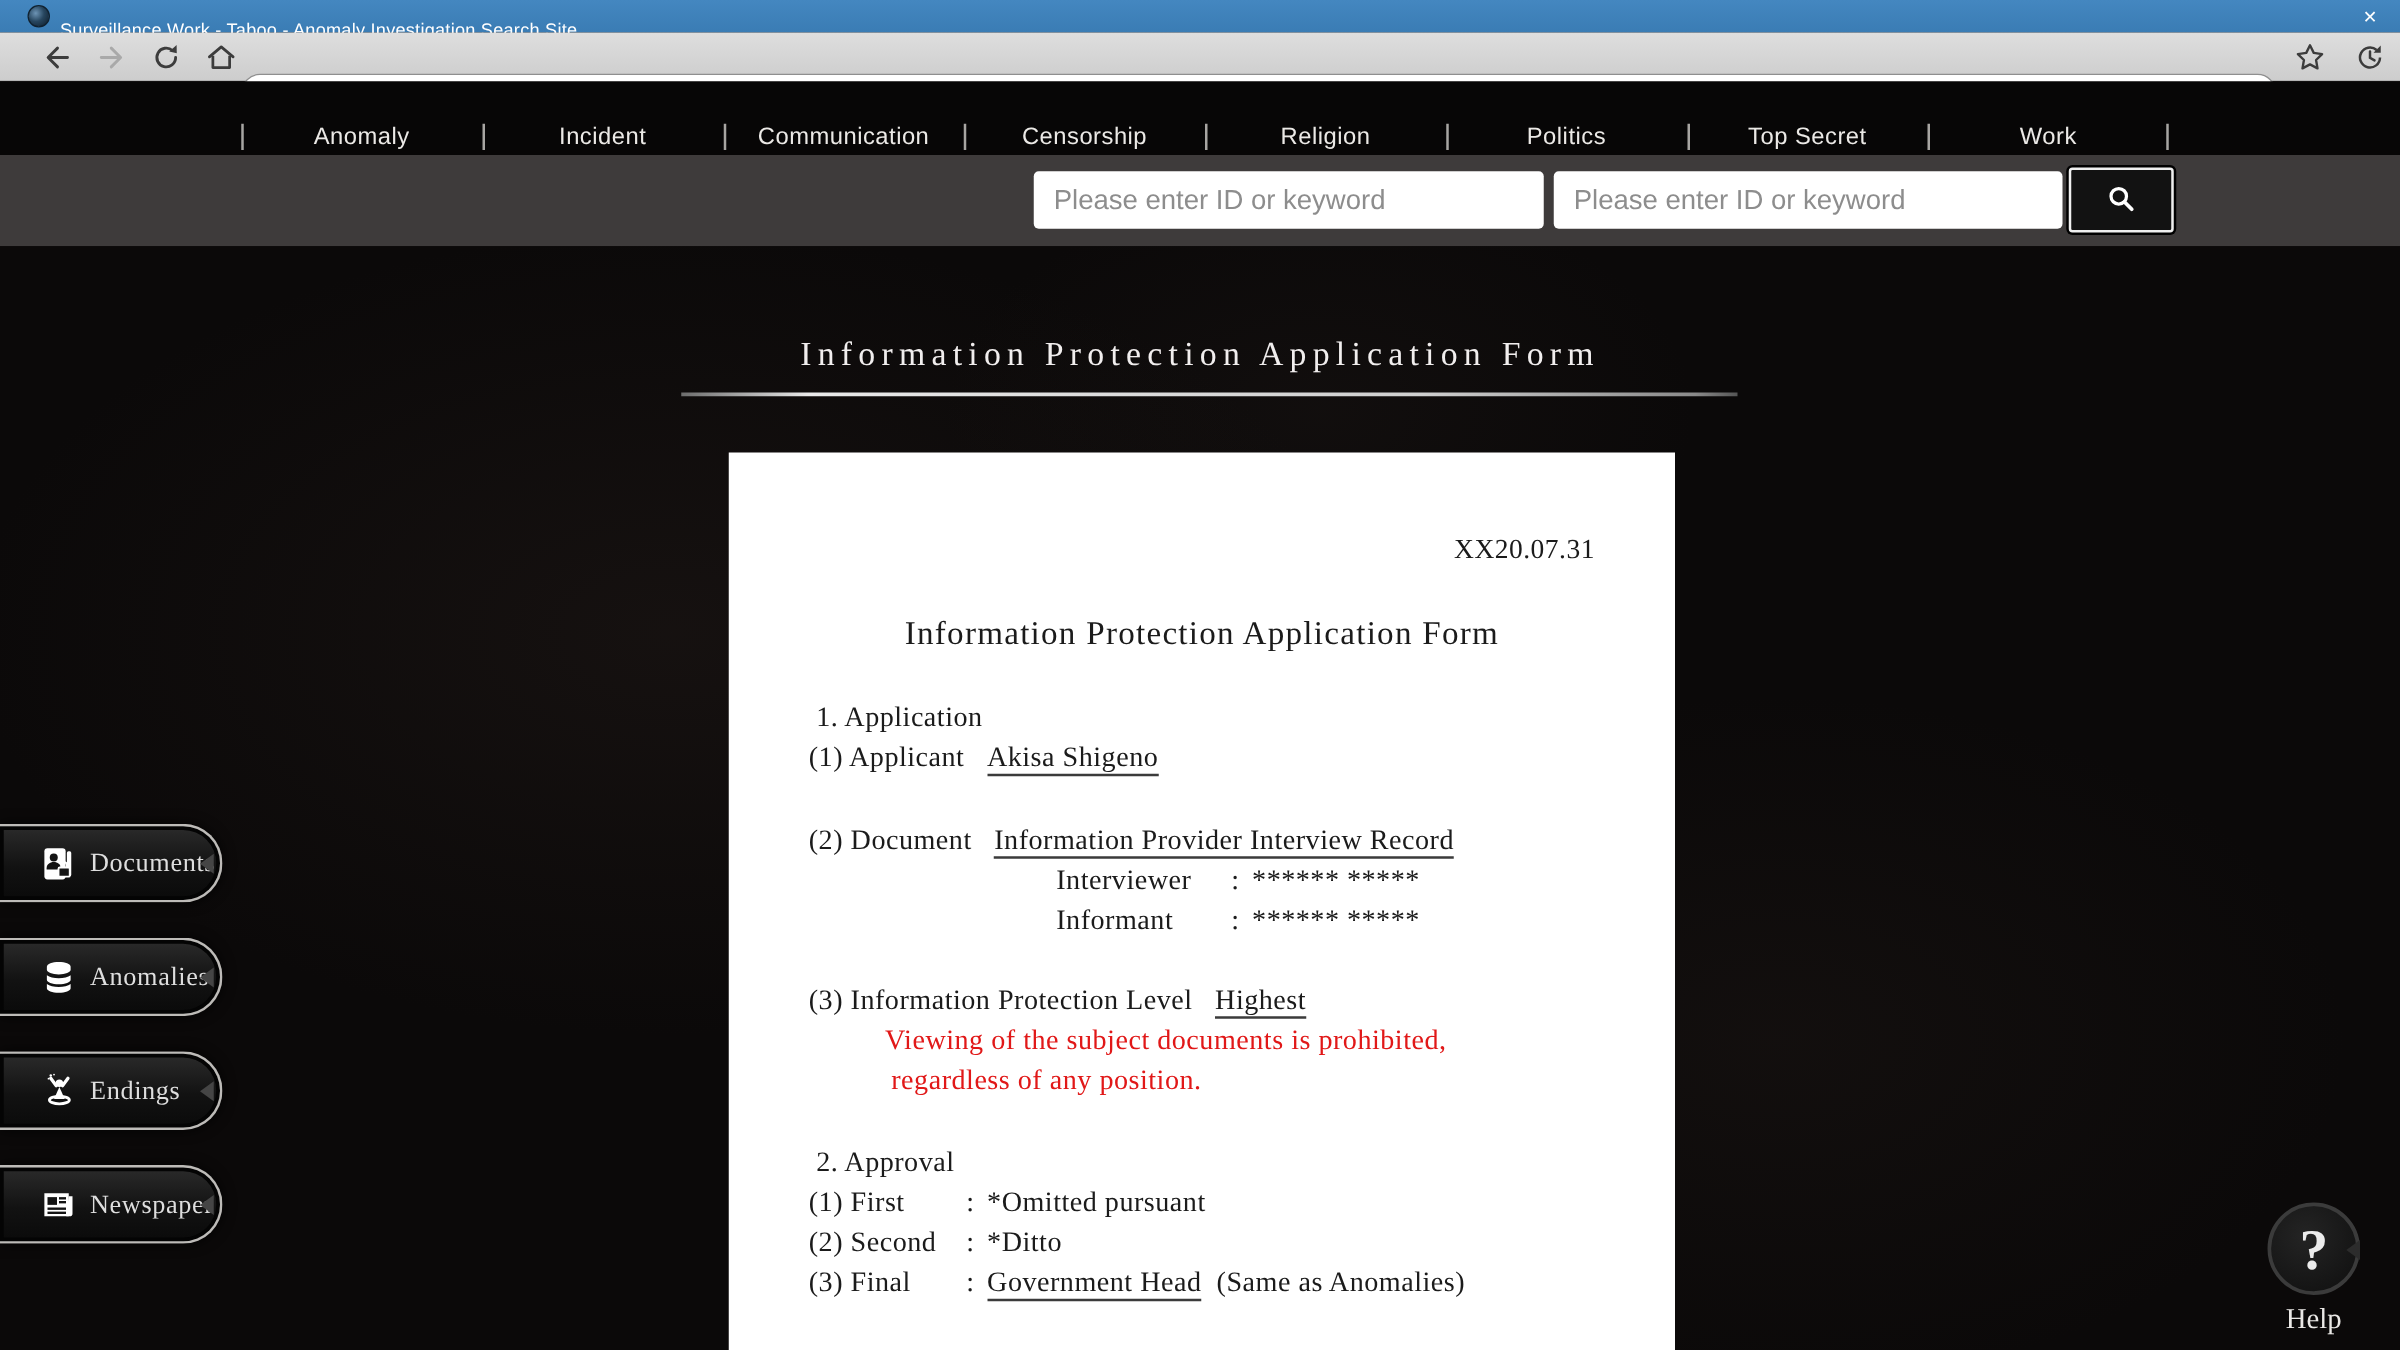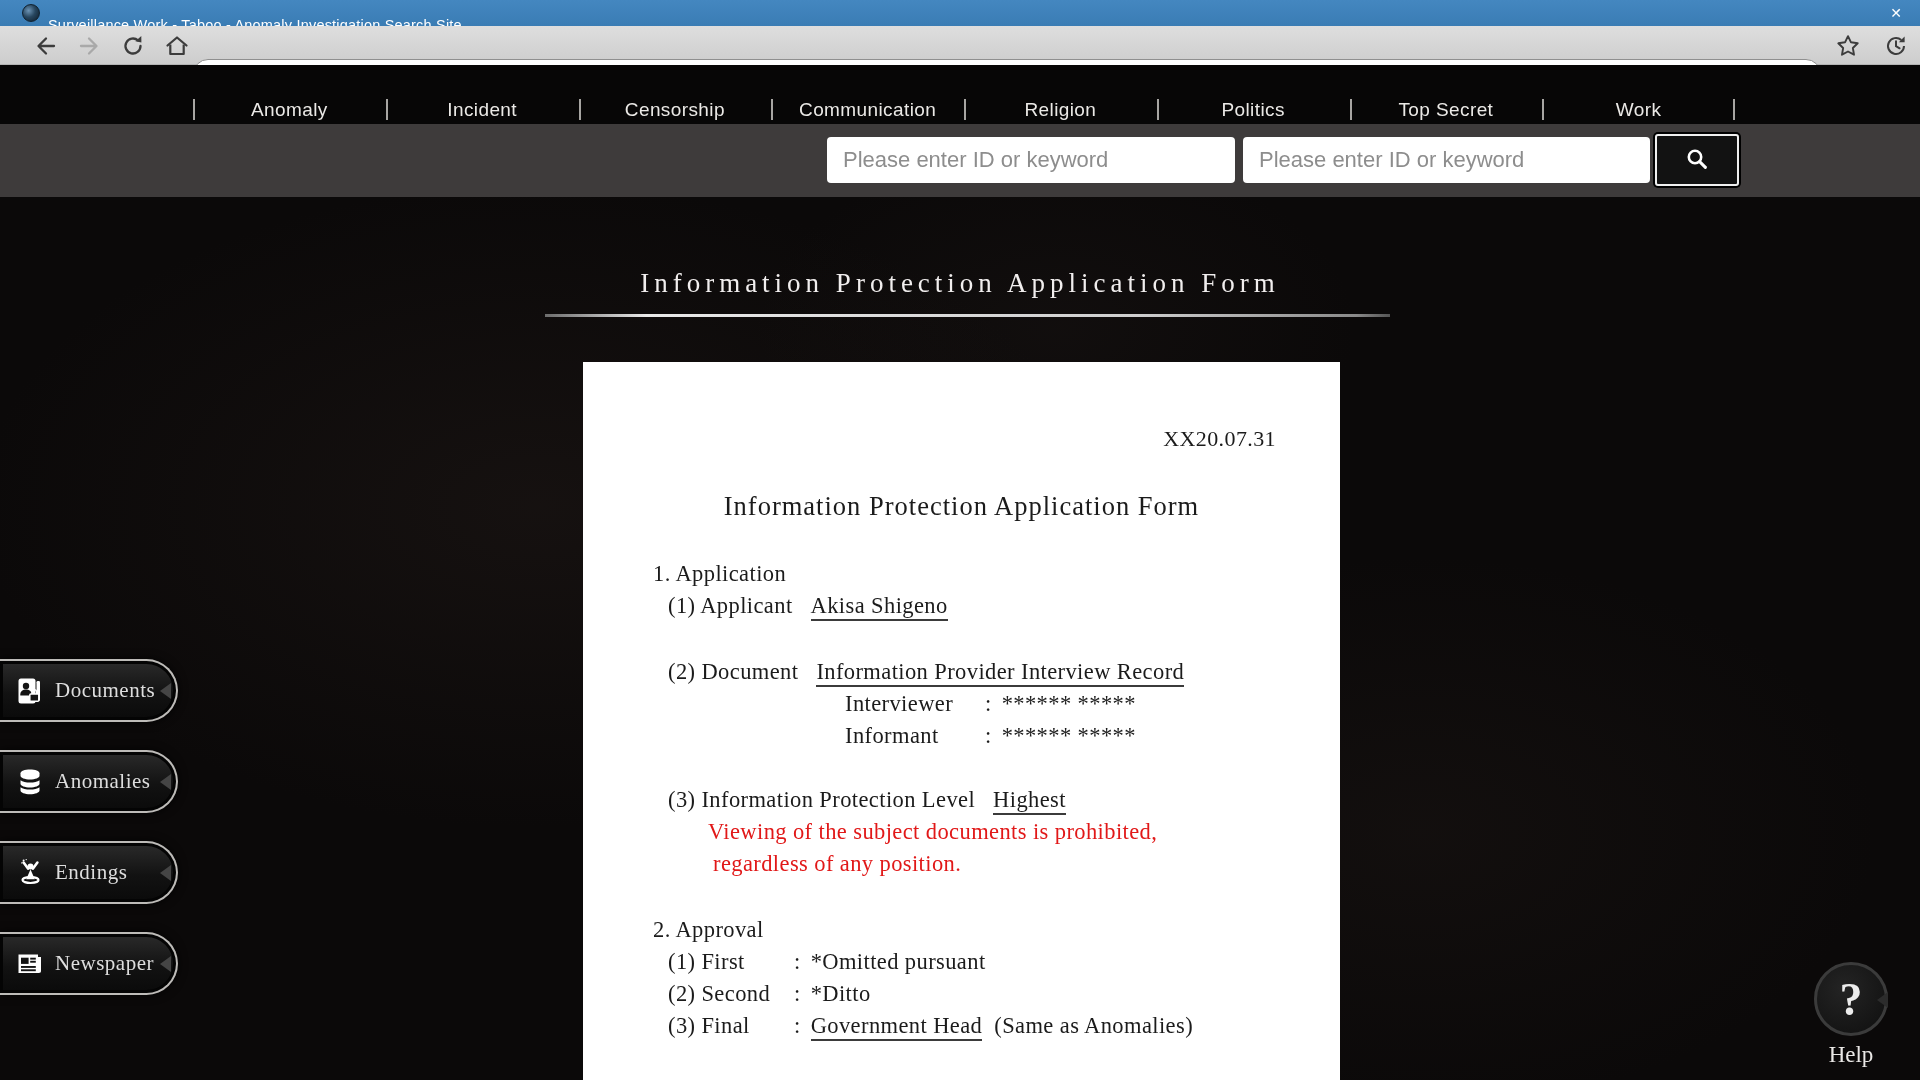--- a/index.html
+++ b/index.html
@@ -72,36 +72,36 @@
 
   
   .doc-card { position:absolute; left:583px; top:165px; width:757px; height:760px; background:#ffffff;
     padding:64px 64px 0; font-family:"Liberation Serif", serif; color:#1b1b1b; font-size:22.5px;
     letter-spacing:.4px; }
   .doc-date { text-align:right; line-height:26px; margin-bottom:36px; font-size:22px; }
   .doc-title { text-align:center; line-height:36px; margin-bottom:34px; font-size:26.5px; letter-spacing:1px; }
   .line { line-height:32px; white-space:nowrap; }
   .g34 { margin-top:34px; } .g32 { margin-top:32px; }
   .heading { margin-left:6px; }
-  .l2 { margin-left:21px; }
+  .l2 { }
   .l3 { margin-left:198px; }
   .warn  { margin-left:61px; color:#e11818; }
   .warn2 { margin-left:66px; color:#e11818; }
   .u { border-bottom:2px solid #3b3b3b; padding-bottom:1px; }
   .vgap { margin-left:18px; }
   .flabel { display:inline-block; width:140px; }
   .alabel { display:inline-block; width:126px; }
   .colon { margin-right:10px; }
   .note { margin-left:12px; }
 
   
   .side-btn { position:absolute; left:0; width:178px; height:63px; border:2px solid #bdbbb8;
     border-left:none; border-radius:0 32px 32px 0; cursor:pointer;
     background:linear-gradient(180deg,#2b2b2b,#121212 55%,#0a0a0a);
-    box-shadow:inset 0 0 0 3px #040404, 0 0 10px rgba(0,0,0,.8); display:flex; align-items:center; }
+    box-shadow:inset 0 0 0 3px #040404, 0 0 10px rgba(0,0,0,.8); display:flex; align-items:center;padding-left:17px; }
   .side-btn .sicon { margin-left:15px; display:flex; }
   .side-btn .slabel { margin-left:10px; color:#dedede; font-family:"Liberation Serif", serif;
     font-size:21px; letter-spacing:.5px; }
   .side-btn::after { content:""; position:absolute; right:5px; top:50%; transform:translateY(-50%);
     border-top:8px solid transparent; border-bottom:8px solid transparent; border-right:11px solid #454545; }
   .sb-documents { top:659px; } .sb-anomalies { top:750px; } .sb-endings { top:841px; } .sb-newspaper { top:932px; }
 
   
   .help-circle { position:absolute; left:1814px; top:962px; width:74px; height:74px; border-radius:50%;
     background:radial-gradient(circle at 40% 35%, #242424, #141414 75%); border:3px solid #3b3b3b;
@@ -166,22 +166,22 @@
           <path d="M21.6 3.4v5.8h-5.8z" fill="currentColor"></path>
           <path d="M13 8.2v5l3.6 2.1" fill="none" stroke="currentColor" stroke-width="2" stroke-linecap="round"></path>
         </svg>
     </button>
   </div>
 
   <nav class="navbar">
     <ul>
       <li>Anomaly</li>
       <li>Incident</li>
+      <li>Communication</li>
       <li>Censorship</li>
-      <li>Communication</li>
       <li>Religion</li>
       <li>Politics</li>
       <li>Top Secret</li>
       <li>Work</li>
     </ul>
   </nav>
 
   <div class="siteheader">
     <h1 class="site-title">Anomaly Investigation Site</h1>
     <input class="search s1" type="text" placeholder="Please enter ID or keyword" style="">

